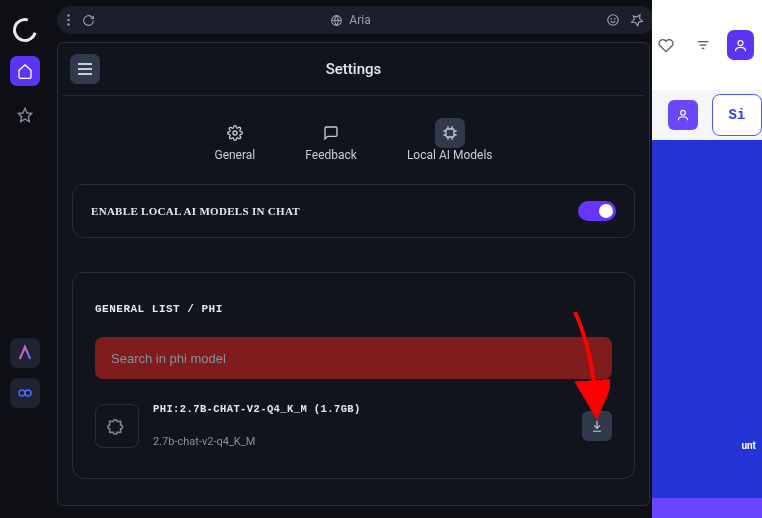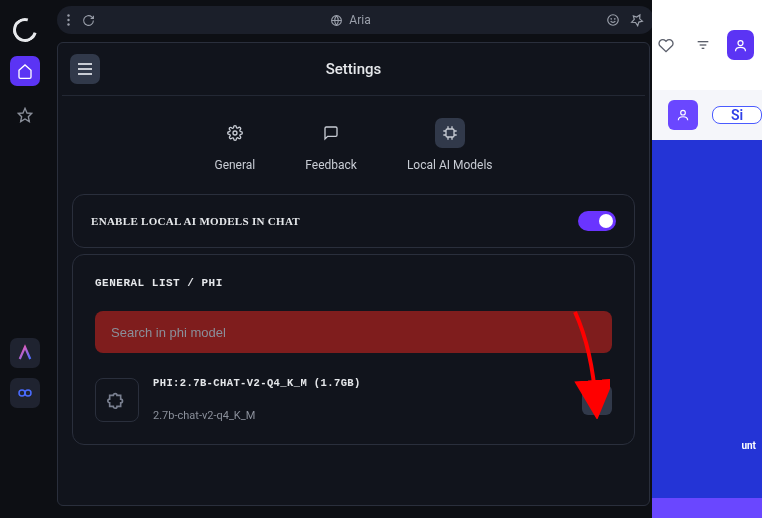--- a/index.html
+++ b/index.html
@@ -69,23 +69,23 @@
       display: flex; align-items: center; justify-content: center;
       color: #5a5e6a;
     }
     .sliver-icon.user { background: #5b34f4; color: #fff; }
     .sliver-row2 {
       height: 50px; display: flex; justify-content: flex-end; align-items: center; padding-right: 0; gap: 10px;
     }
     .sliver-box1 { width: 30px; height: 30px; border-radius: 6px; background: #6a47ff; color: #fff; display: flex; align-items: center; justify-content: center; margin-right: 4px;}
     .sliver-btn {
       background: #fff; border: 1px solid #4a5bff; border-radius: 8px;
-      height: 18px; width: 50px;
-      display: flex; align-items: center; justify-content: center;
-      color: #3040e8; font-weight: 600; font-size: 14px;
+      height: 42px; width: 50px;
+      display: flex; align-items: center; justify-content: center;
+      color: #3040e8; font-weight: 600; font-size: 14px; font-family: Liberation Mono, monospace;
     }
     .sliver-mid { flex: 1; background: #2434d6; position: relative; }
     .sliver-text { color: #fff; font-size: 10px; font-weight: 700; position: absolute; right: 6px; top: 300px; }
     .sliver-bot { height: 20px; background: #6a47ff; }
     
     .panel {
       position: absolute; left: 57px; top: 42px; right: 112px; bottom: 12px;
       background: #11141c; border: 1px solid #2a2f3c;
       border-radius: 6px;
       display: flex; flex-direction: column;
@@ -108,21 +108,21 @@
     }
     .hamburger::before { transform: translateY(-5px); }
     .hamburger::after  { transform: translateY(5px); }
     .divider { height: 1px; background: #232834; margin: 0 4px; }
     
     .tabs {
       display: flex; justify-content: center; gap: 50px;
       padding: 22px 0 16px;
     }
     .tab {
-      display: flex; flex-direction: column; align-items: center; gap: 10px;
+      display: flex; flex-direction: column; align-items: center; gap: 0;
       color: #c8ccd4; font-size: 12px;
     }
     .tab .tab-icon {
       width: 30px; height: 30px; border-radius: 7px;
       display: flex; align-items: center; justify-content: center;
     }
     .tab.active .tab-icon { background: #31394a; }
     
     .card {
       margin: 6px 14px;
@@ -140,21 +140,21 @@
     
     .toggle {
       width: 38px; height: 20px; border-radius: 10px; background: #6a34ff;
       position: relative;
     }
     .toggle::after {
       content: ""; position: absolute; right: 3px; top: 3px;
       width: 14px; height: 14px; border-radius: 50%; background: #fff;
     }
     
-    .card.list { margin-top: 0; padding: 22px 22px; }
+    .card.list { margin-top: 28px; padding: 30px 22px; }
     .breadcrumb {
       font-family: "Courier New", monospace; font-weight: 700;
       font-size: 11px; color: #e6e8eb; letter-spacing: 0.5px;
     }
     .search {
       margin-top: 22px; height: 42px; border-radius: 8px;
       background: #7f1d1d; border: none; width: 100%;
       padding: 0 16px; color: #9ba0ab; font-size: 13px;
       outline: none;
     }

